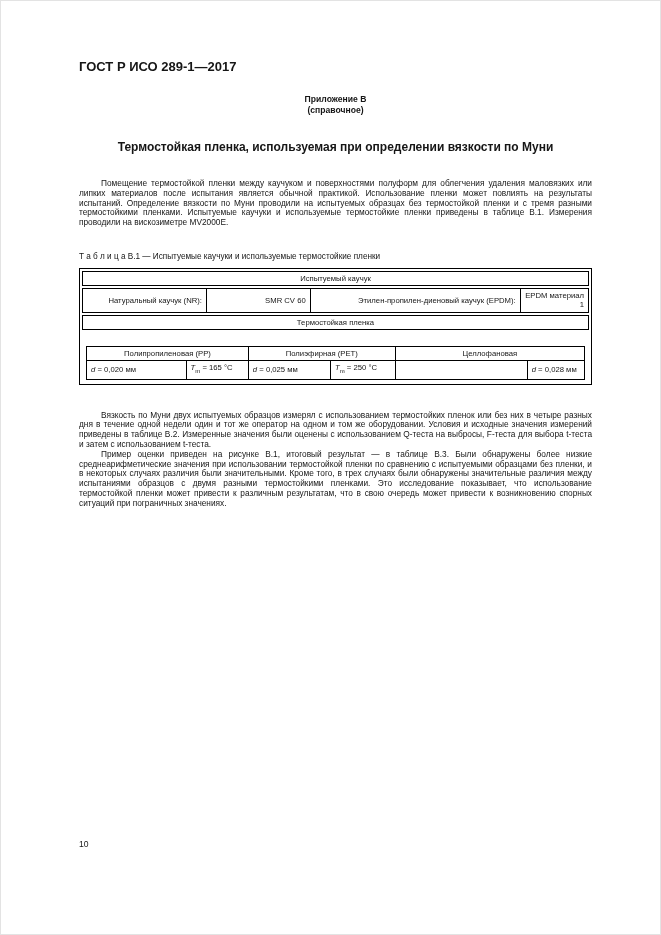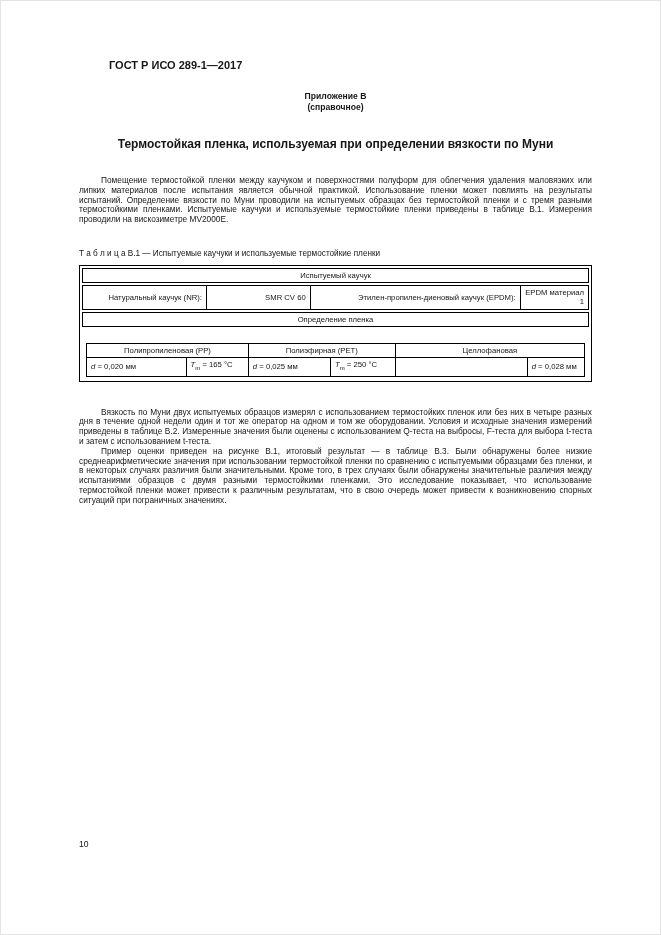--- a/index.html
+++ b/index.html
@@ -9,21 +9,21 @@
     background:#ffffff;
     border:1px solid #e3e3e3;
     box-sizing:border-box;
     font-family:"Liberation Sans", sans-serif;
     color:#161616;
     overflow:hidden;
   }
   .content {
     position:absolute; left:78px; top:58px; width:513px;
   }
-  .doc-code { font-size:11px; font-weight:bold;margin-left:30px; }
+  .doc-code { font-size:13px; font-weight:bold; }
   .appendix { margin-top:20px; text-align:center; font-weight:bold; font-size:8.6px; line-height:11px; }
   .app-title { margin-top:24px; text-align:center; font-weight:bold; font-size:12px; }
   .para {
     font-size:8.3px; line-height:9.8px;
     text-align:justify; text-indent:22px;
   }
   .p1 { margin-top:25px; }
   .p2 { margin-top:26px; }
   .p3 { margin-top:0; }
   .tbl-caption { margin-top:24px; font-size:8.2px; }
@@ -82,21 +82,21 @@
         <tbody>
           <tr>
             <td>Натуральный каучук (NR):</td>
             <td>SMR CV 60</td>
             <td>Этилен-пропилен-диеновый каучук (EPDM):</td>
             <td>EPDM материал 1</td>
           </tr>
         </tbody>
       </table>
 
-      <div class="tbl-sec-header">Определение пленка</div>
+      <div class="tbl-sec-header">Термостойкая пленка</div>
 
       <table class="film-table">
         <colgroup>
           <col style="width:20%">
             <col style="width:12.5%">
             <col style="width:16.5%">
             <col style="width:13%">
             <col style="width:26.5%">
             <col style="width:11.5%">
         </colgroup>

